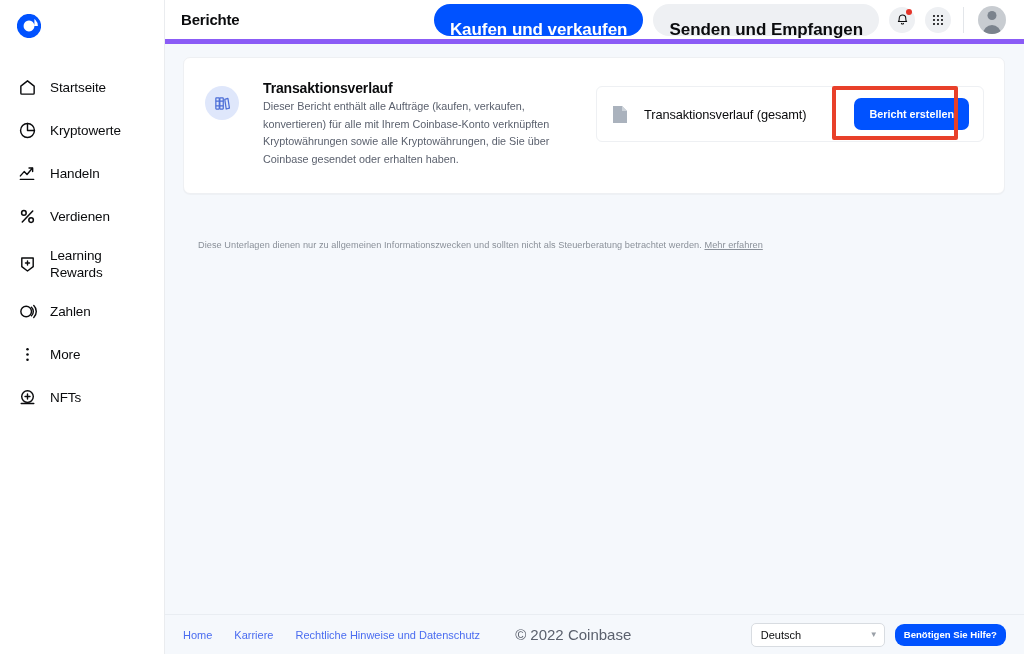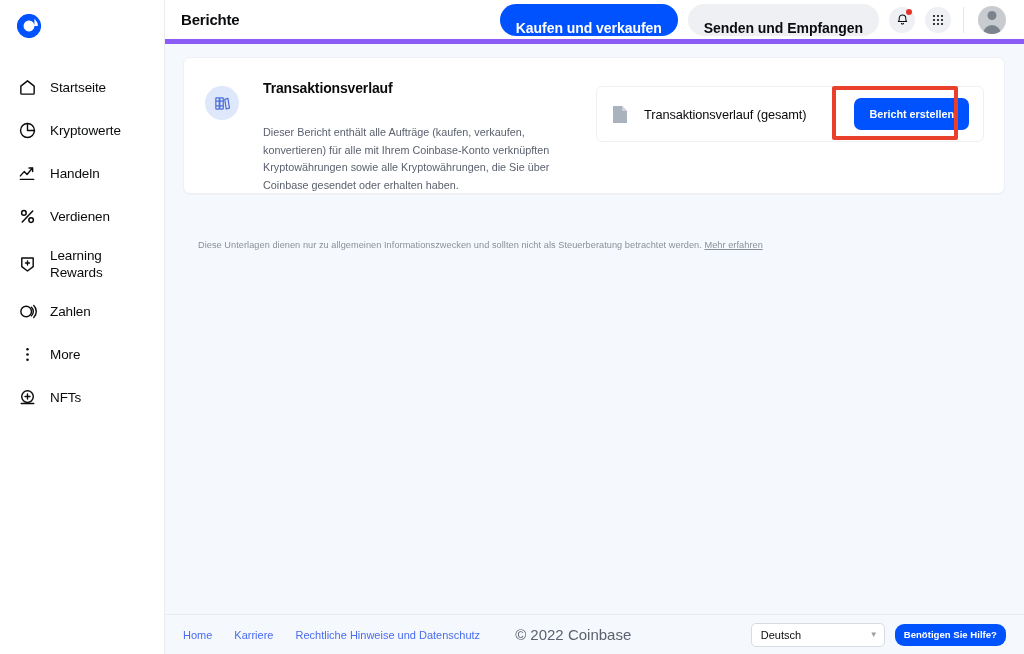--- a/index.html
+++ b/index.html
@@ -64,21 +64,21 @@
     position: relative;
   }
   .page-title { font-size: 15px; font-weight: 700; letter-spacing: -0.2px; }
   .topbar-actions {
     margin-left: auto;
     display: flex; align-items: center; gap: 10px;
   }
   .btn-pill {
     border: none; border-radius: 999px;
     height: 28px; padding: 16px 16px;
-    font-family: inherit; font-size: 14px; font-weight: 700;
+    font-family: inherit; font-size: 17px; font-weight: 700;
     letter-spacing: -0.05px;
     cursor: pointer; white-space: nowrap;
   }
   .btn-primary { background: #0052ff; color: #ffffff; }
   .btn-ghost { background: #eef0f3; color: #0a0b0d; }
   .icon-btn {
     width: 26px; height: 26px; border-radius: 50%;
     background: #eef0f3; border: none; cursor: pointer;
     display: flex; align-items: center; justify-content: center;
     position: relative; padding: 0;
@@ -124,21 +124,21 @@
   .card-icon {
     width: 34px; height: 34px; border-radius: 50%;
     background: #dfe7fb;
     display: flex; align-items: center; justify-content: center;
     flex: 0 0 34px; margin-top: 6px;
   }
   .card-icon svg { display: block; }
   .card-text { margin-left: 24px; width: 290px; flex: 0 0 290px; }
   .card-title { font-size: 14px; font-weight: 700; letter-spacing: -0.15px; }
   .card-desc {
-    margin-top: 28px;
+    margin-top: 2px;
     font-size: 10.8px; line-height: 17.5px;
     color: #5b616e;
   }
   .card-right {
     margin-left: auto;
     width: 388px; flex: 0 0 388px;
     margin-top: 6px;
     border: 1px solid #eef0f3;
     border-radius: 6px;
     height: 56px;

